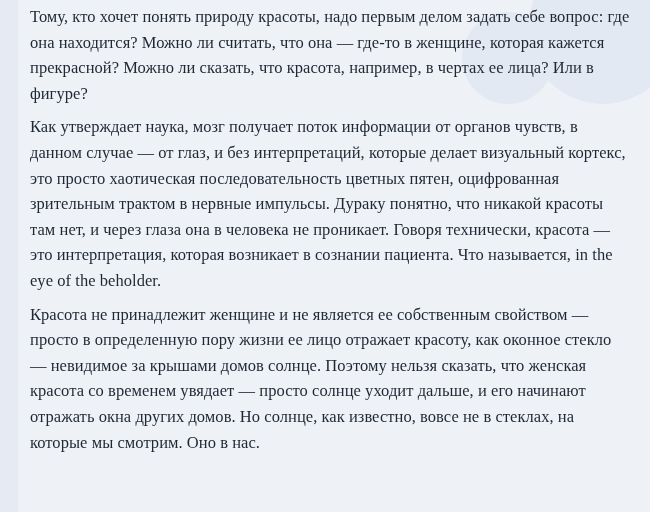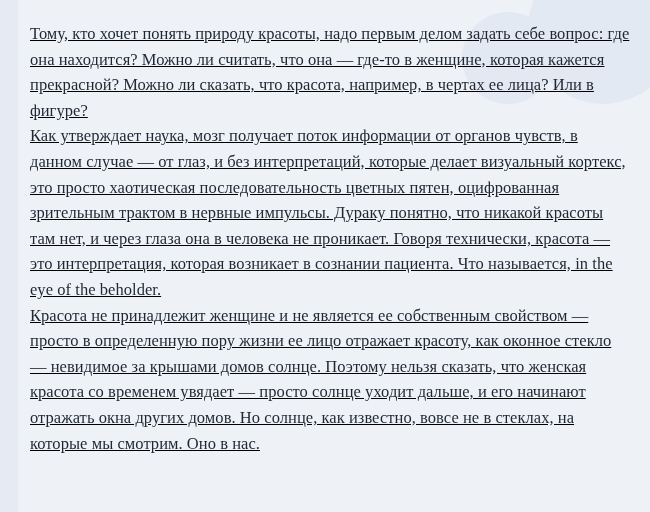--- a/index.html
+++ b/index.html
@@ -46,33 +46,32 @@
   }
   .bg-bar.left {
     width: 18px;
     height: 512px;
     left: 0;
     top: 0;
   }
   .article {
     position: relative;
     z-index: 2;
-    padding: 21px 18px 0 30px;
-    text-decoration: underline;
+    padding: 4px 18px 0 30px;
   }
   .para {
     margin: 0 0 0 0;
     color: #1f2733;
     font-size: 16.5px;
     line-height: 25.6px;
     text-align: left;
     letter-spacing: 0.05px;
   }
   .para + .para {
-    margin-top: 0px;
+    margin-top: 8px;
   }
 </style>
 </head>
 <body>
 
 <div id="page">
 
   <div class="bg-blob one"></div>
   <div class="bg-blob two"></div>
   <div class="bg-bar left"></div>

